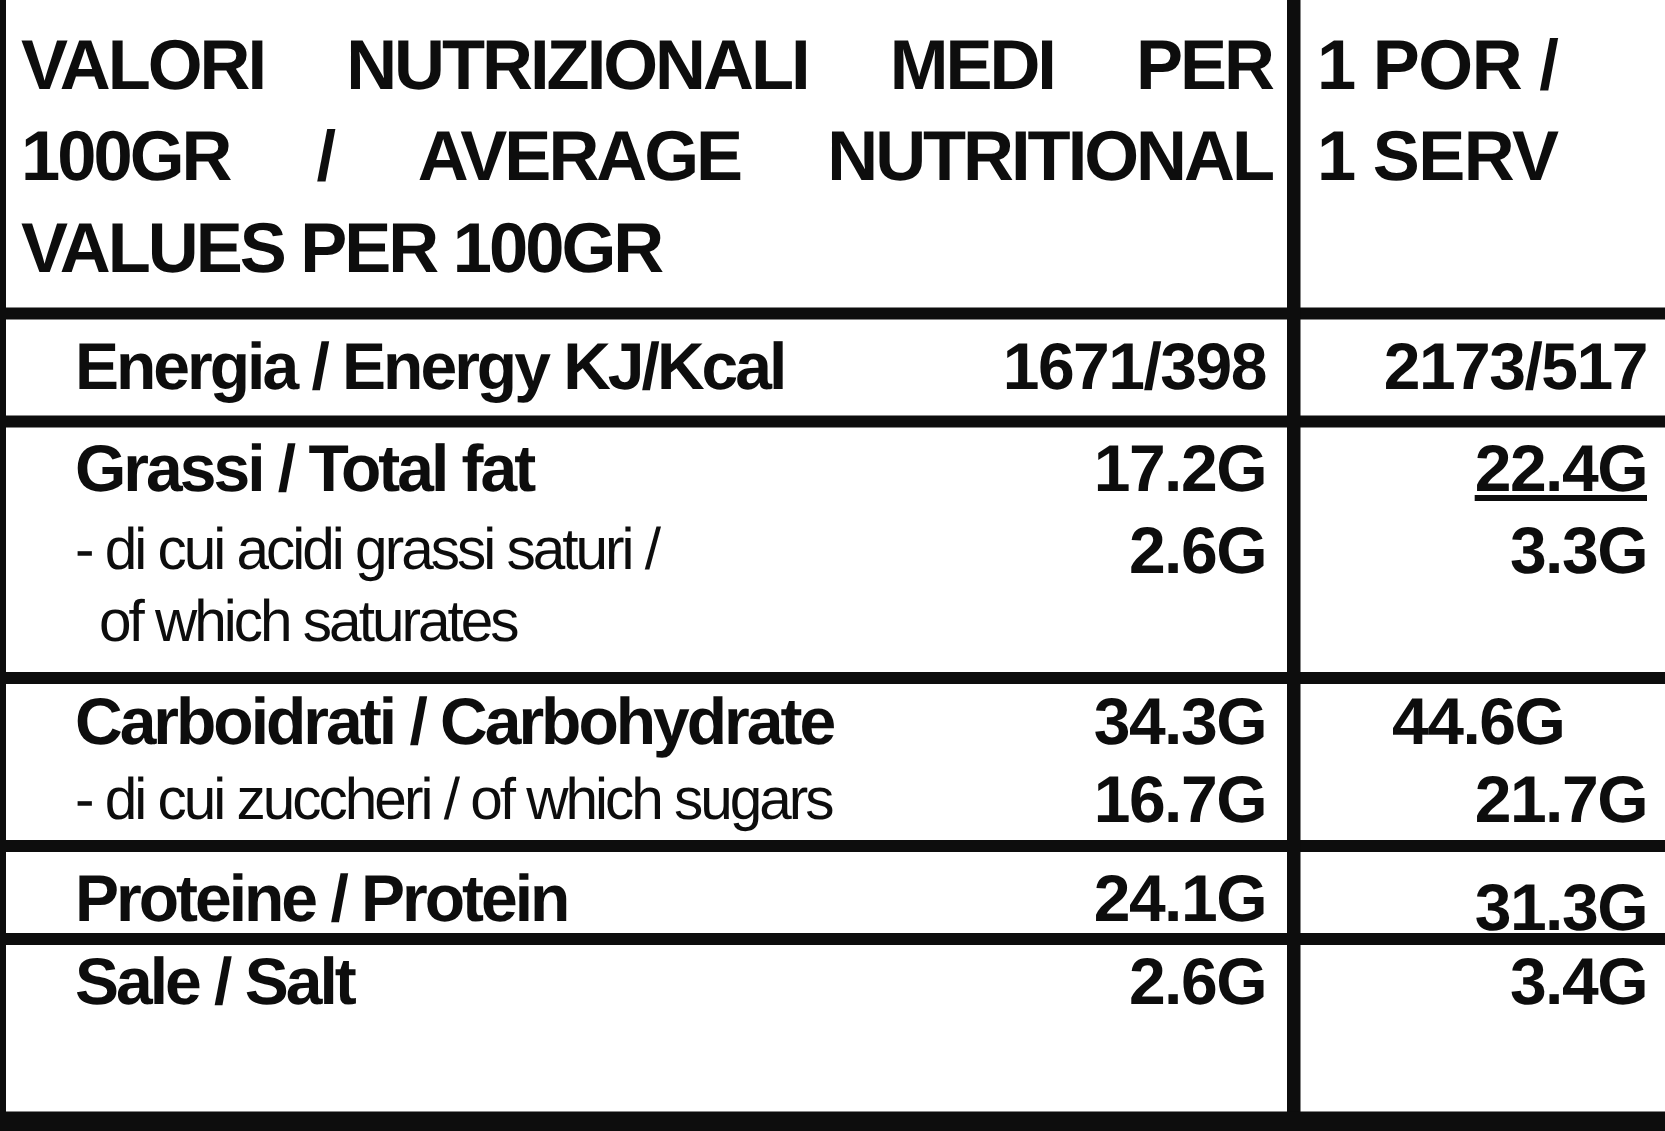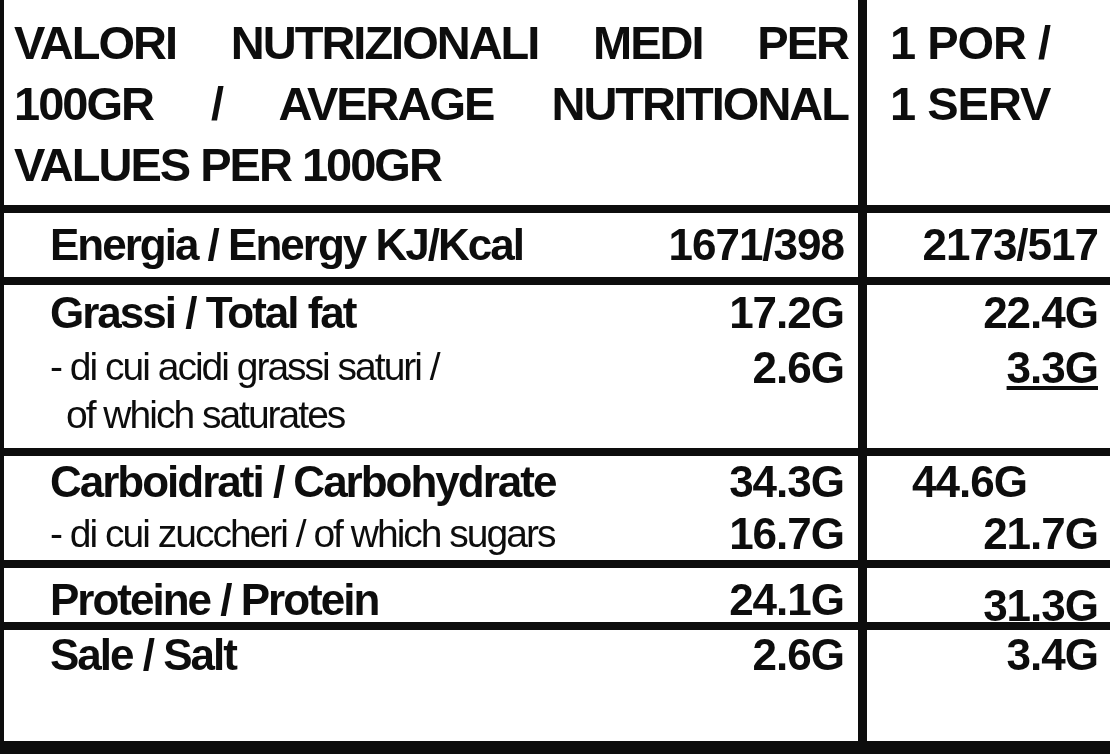--- a/index.html
+++ b/index.html
@@ -38,41 +38,41 @@
   }
   .cell-left {
     display: flex;
     justify-content: space-between;
     padding: 0 14px 0 10px;
     box-sizing: border-box;
     margin-left: 36px;
   }
   .cell-right {
     text-align: right;
-    padding: 0 12px 0 16px;
+    padding: 0 12px 0 32px;
     box-sizing: border-box;
   }
   .v-center { align-items: center; display: flex; }
   .header-section { height: 205px; }
   .header-row { height: 100%; }
   .header-left {
     font-size: 47px;
     line-height: 61px;
     font-weight: 700;
     letter-spacing: -2px;
     text-align: justify;
     padding: 12px 10px 0 10px;
     box-sizing: border-box;
   }
   .header-right {
     font-size: 47px;
     line-height: 61px;
     font-weight: 700;
     letter-spacing: -1px;
-    padding: 12px 10px 0 32px;
+    padding: 12px 10px 0 20px;
     text-align: left;
     box-sizing: border-box;
   }
   .lbl {
     font-size: 44px;
     font-weight: 700;
     letter-spacing: -2px;
     white-space: nowrap;
   }
   .val {
@@ -95,21 +95,21 @@
   .fat-sub      { align-items: flex-start; padding-top: 2px; }
   .sec-carb     { height: 112px; }
   .carb-main    { height: 52px; gap: 38px; }
   .carb-sub     { height: 52px; }
   .sec-protein  { height: 62px; }
   .sec-protein .row { height: 54px; }
   .sec-fiber    { height: 63px; }
   .sec-fiber .row { height: 55px; }
   .sec-salt     { height: 56px; }
   .sec-salt .row { height: 48px; }
-  .top-align { align-items: flex-start; text-decoration: underline; }
+  .top-align { align-items: flex-start; }
 </style>
 </head>
 <body>
 
 <div class="label-canvas">
 
   <div class="column-divider"></div>
   <div class="bottom-bar"></div>
 
   <div class="section no-rule header-section">
@@ -133,21 +133,21 @@
       </div>
     </div>
   </div>
 
   <div class="section sec-fat">
     <div class="row fat-main">
       <div class="cell-left v-center">
         <span class="lbl">Grassi / Total fat</span>
         <span class="val">17.2G</span>
       </div>
-      <div class="cell-right v-center" style="justify-content:flex-end;">
+      <div class="cell-right v-center" style="justify-content:flex-end;text-decoration:underline;">
         <span class="val">22.4G</span>
       </div>
     </div>
     <div class="row">
       <div class="cell-left fat-sub">
         <span class="sub-lbl">
           <span>- di cui acidi grassi saturi /</span>
           <span class="line2">of which saturates</span>
         </span>
         <span class="val">2.6G</span>

